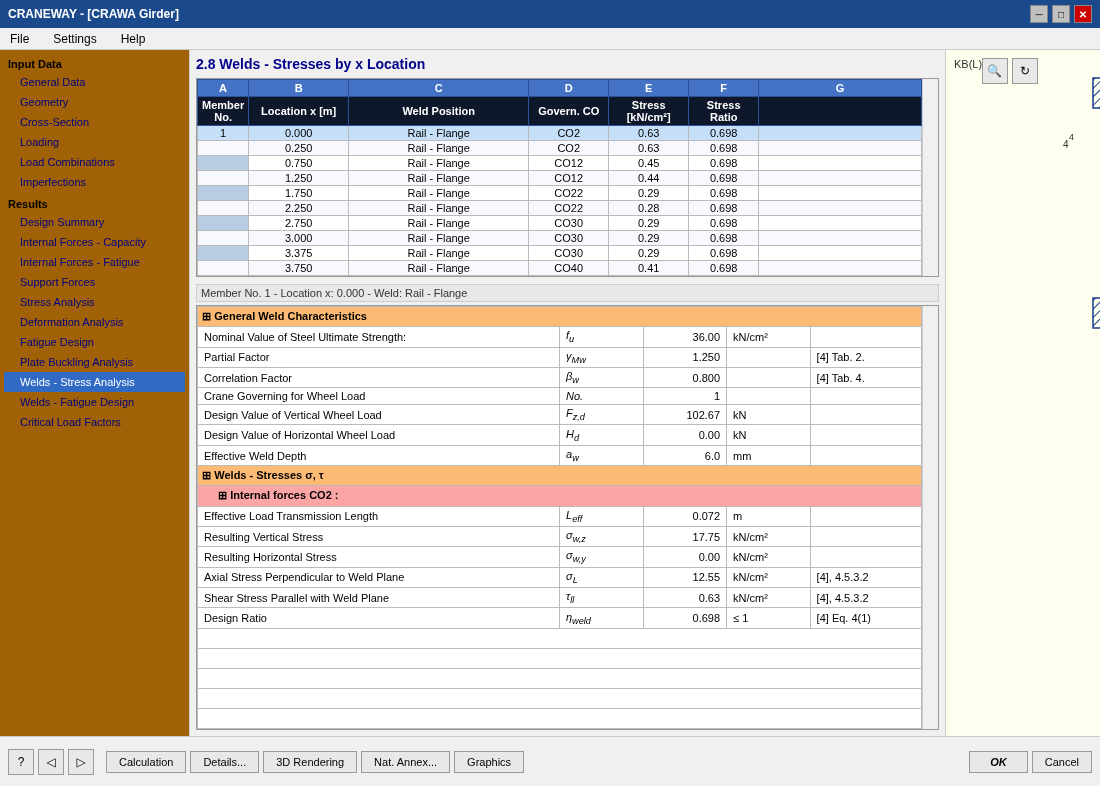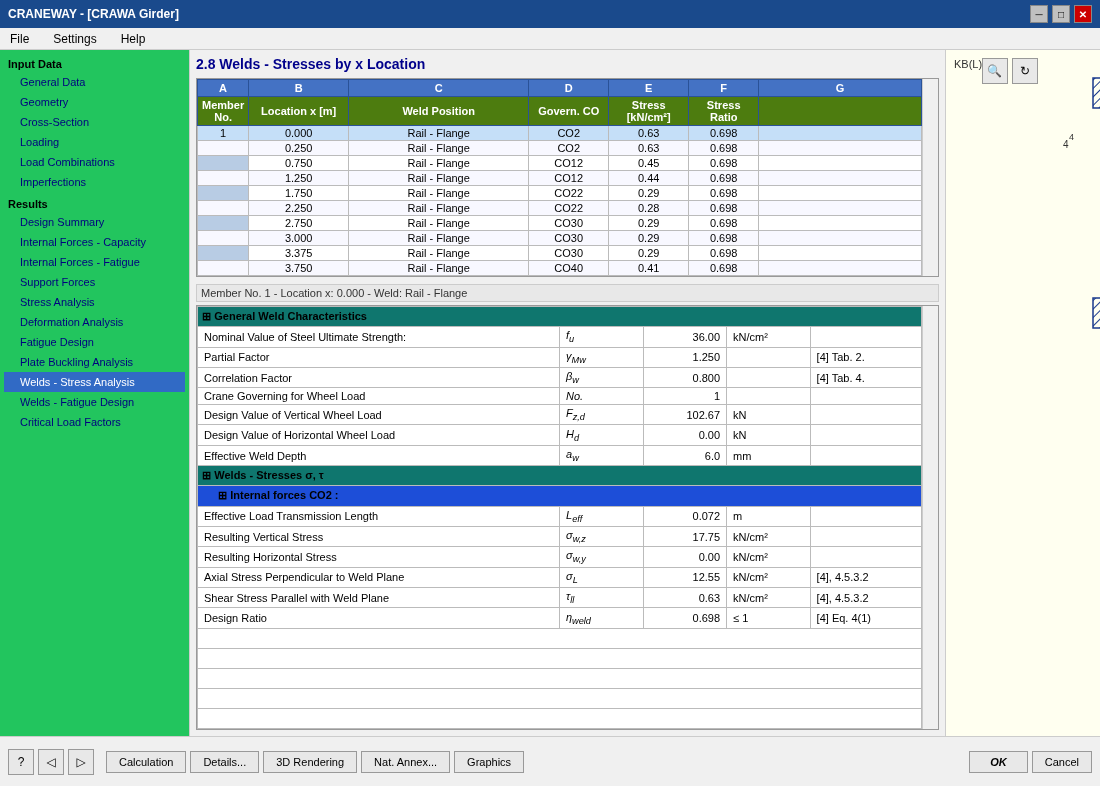--- a/index.html
+++ b/index.html
@@ -13,21 +13,21 @@
     .title-btn.close { background: #cc0000; color: white; font-weight: bold; }
     
     
     .menu-bar { background: #f0f0f0; border-bottom: 1px solid #ccc; padding: 2px 4px; display: flex; gap: 12px; height: 22px; align-items: center; }
     .menu-item { padding: 2px 6px; cursor: pointer; font-size: 12px; }
     
     
     .main-layout { display: flex; height: calc(786px - 50px - 50px); }
     
     
-    .sidebar { width: 190px; background: #22c55e; border-right: 1px solid #ccc; padding: 6px 4px; overflow-y: auto; flex-shrink: 0; }
+    .sidebar { width: 190px; background: #a16207; border-right: 1px solid #ccc; padding: 6px 4px; overflow-y: auto; flex-shrink: 0; }
     .sidebar-section { font-weight: bold; color: #000; padding: 2px 4px; font-size: 11px; }
     .sidebar-item { padding: 1px 4px 1px 16px; cursor: pointer; color: #000080; font-size: 11px; line-height: 18px; }
     .sidebar-item.active { background: #316ac5; color: white; }
     
     
     .content-area { flex: 1; display: flex; flex-direction: column; overflow: hidden; }
     
     
     .top-section { display: flex; flex: 1; overflow: hidden; }
     
@@ -44,22 +44,22 @@
     .data-grid tr:nth-child(even) td { background: #f8f8ff; }
     .data-grid .col-a-data { background: #b8cce4; text-align: center; }
     .data-grid .selected-row td { background: #c5dff8 !important; }
     
     .member-info { font-size: 11px; color: #333; margin: 3px 0; background: #e8e8e8; padding: 2px 4px; border: 1px solid #ccc; }
     
     
     .details-wrapper { border: 1px solid #999; overflow-y: auto; flex: 1; }
     .details-table { width: 100%; border-collapse: collapse; font-size: 11px; }
     .details-table td { border: 1px solid #bbb; padding: 1px 6px; background: white; }
-    .details-table .section-header { background: #0f766e; font-weight: bold; padding: 2px 4px; margin-left: 20px; }
-    .details-table .section-header-sub { background: #1d4ed8; font-weight: bold; padding: 2px 4px; }
+    .details-table .section-header { background: #fdba74; font-weight: bold; padding: 2px 4px; margin-left: 20px; }
+    .details-table .section-header-sub { background: #fca5a5; font-weight: bold; padding: 2px 4px; }
     .details-table .label-col { width: 260px; }
     .details-table .sym-col { width: 60px; text-align: left; font-style: italic; }
     .details-table .val-col { width: 60px; text-align: right; }
     .details-table .unit-col { width: 60px; }
     .details-table .ref-col { width: 80px; }
     .section-toggle { font-weight: bold; cursor: pointer; }
     
     
     .right-panel { flex: 1; background: #fffff0; border-left: 1px solid #ccc; display: flex; flex-direction: row; padding: 8px; position: relative; overflow: hidden; }
     .cross-section-label { font-size: 11px; color: #333; margin-bottom: 4px; }
@@ -77,21 +77,21 @@
     .bottom-left-icons { display: flex; gap: 4px; margin-right: 8px; }
     .action-btn { padding: 4px 12px; border: 1px solid #999; background: #e8e8e8; cursor: pointer; font-size: 11px; }
     .spacer { flex: 1; }
     .ok-btn { padding: 4px 20px; border: 1px solid #999; background: #e8e8e8; cursor: pointer; font-size: 11px; font-weight: bold; font-style: italic; }
     .cancel-btn { padding: 4px 12px; border: 1px solid #999; background: #e8e8e8; cursor: pointer; font-size: 11px; }
     
     .scrollbar-v { width: 16px; background: #f0f0f0; border-left: 1px solid #ccc; }
     
     
     .header-row th { background: #4472C4; color: white; }
-    .subheader-row th { background: #4d7c0f; color: white; }
+    .subheader-row th { background: #0f172a; color: white; }
   </style>
 </head>
 <body>
 
 <div class="title-bar">
   <span class="title-bar-text">CRANEWAY - [CRAWA Girder]</span>
   <div class="title-bar-controls">
     <div class="title-btn">─</div>
     <div class="title-btn">□</div>
     <div class="title-btn close">✕</div>

